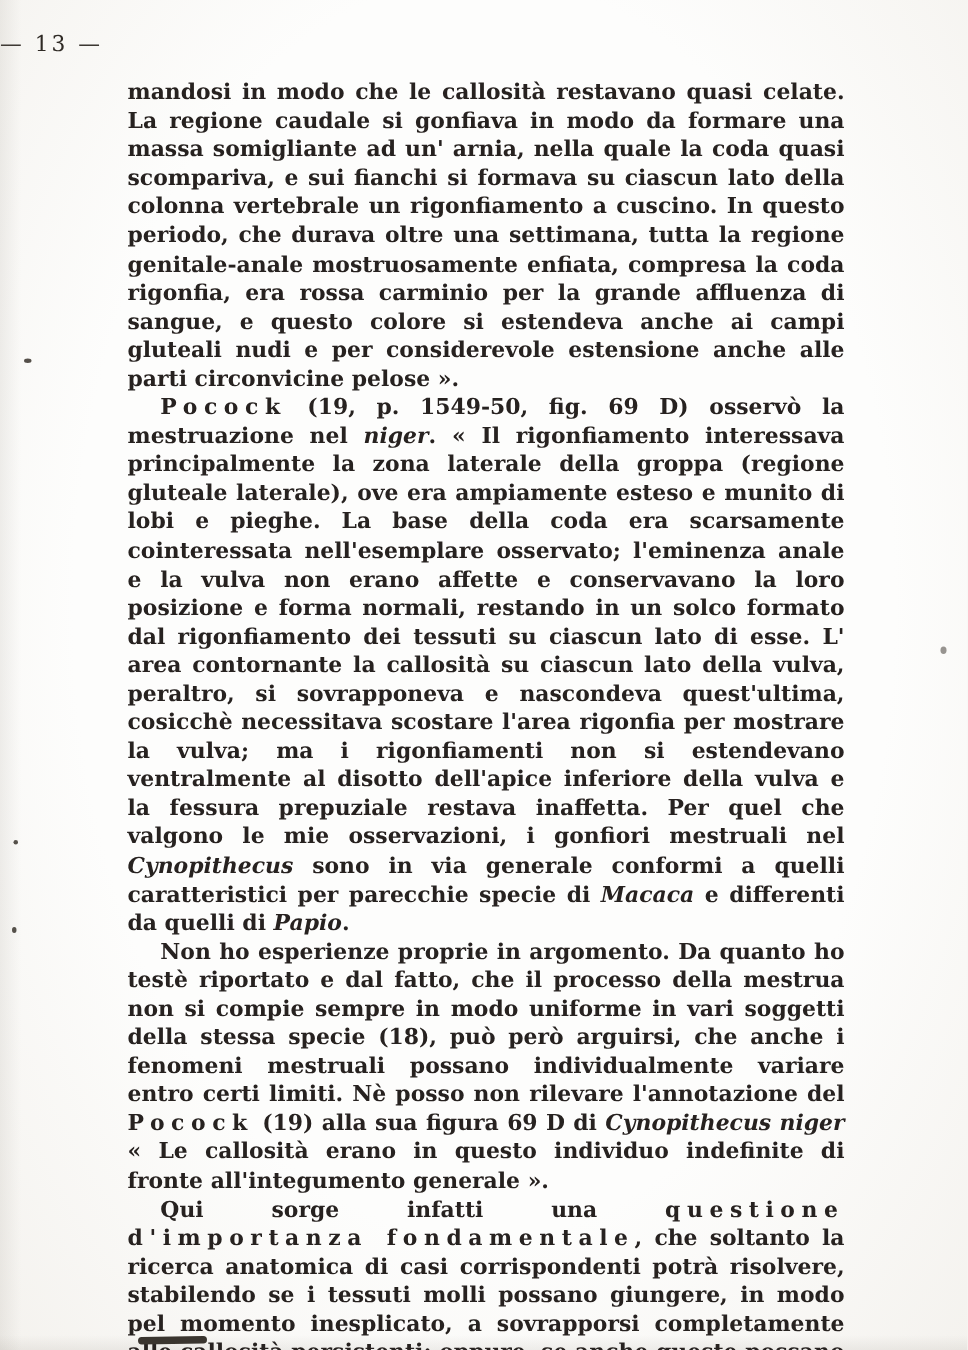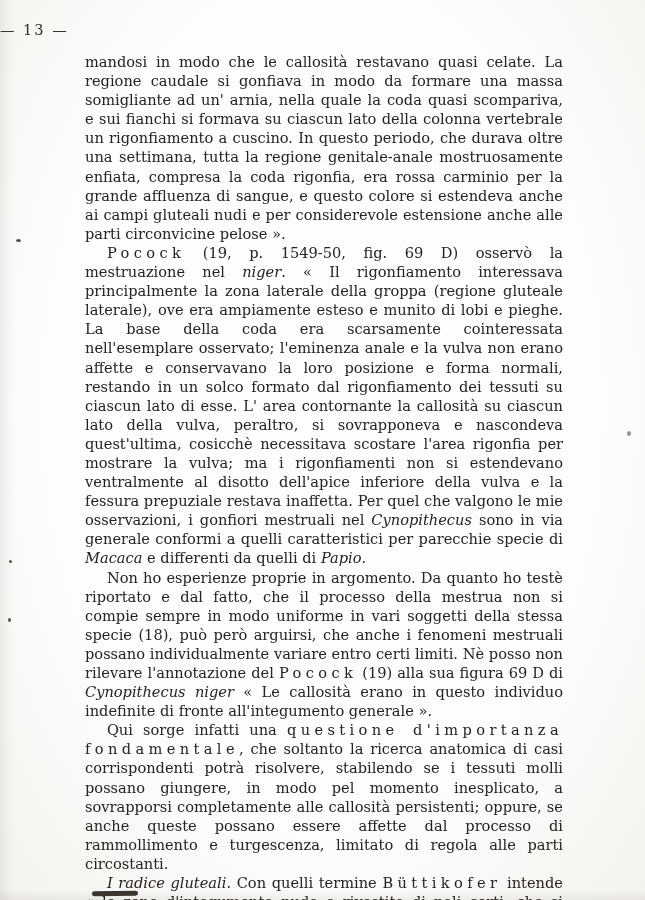--- a/index.html
+++ b/index.html
@@ -34,20 +34,21 @@
     top: 52px;
     width: 478px;
     font-size: 14.6px;
     line-height: 19.1px;
     text-align: justify;
     color: #272220;
   }
   p.para {
     margin: 0;
     padding: 0;
+    font-weight: bold;
   }
   p.para.indent {
     text-indent: 1.5em;
   }
   .seg-italic { font-style: italic; }
   .seg-spaced { letter-spacing: 0.3em; }
   
   .speck {
     position: absolute;
     background: #55504a;

